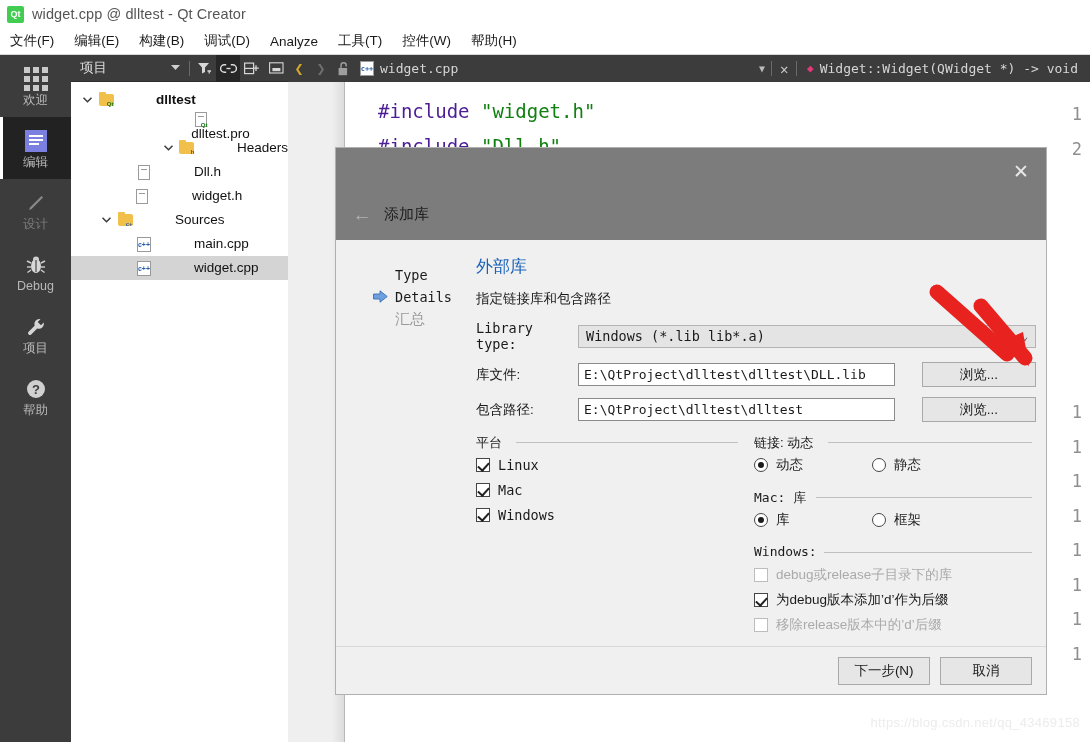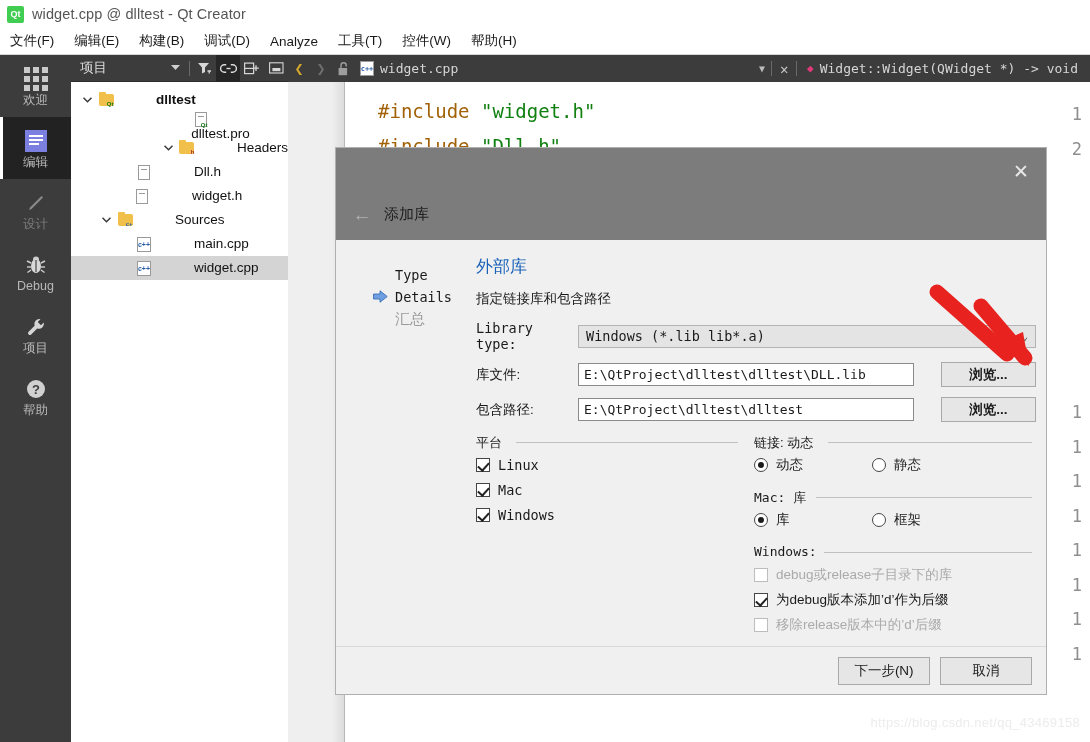--- a/index.html
+++ b/index.html
@@ -171,21 +171,21 @@
     font-family: "DejaVu Sans Mono", monospace; font-size: 17px; color: #8f8f8f;
   }
   .caret-bar {
     position: absolute; left: 56px; width: 2px; height: 24px; background: #2fa84f;
   }
   .code-line {
     position: absolute; left: 90px;
     font-family: "DejaVu Sans Mono", monospace; font-size: 19px;
     white-space: pre;
   }
-  .kw { color: #a16207; }
+  .kw { color: #4c1d95; }
   .str { color: #108010; }
 
   
   .dialog {
     position: absolute; left: 336px; top: 148px; width: 710px; height: 546px;
     background: #f0f0f0;
     box-shadow: 0 0 0 1px #b0b0b0;
   }
   .dlg-header {
     height: 92px; background: #7c7c7c; position: relative;
@@ -248,21 +248,21 @@
     flex: 1; height: 23px; background: #ffffff; border: 1px solid #8b8b8b;
     display: flex; align-items: center; padding: 0 5px;
     font-family: "DejaVu Sans Mono", monospace; font-size: 13px; color: #1a1a1a;
   }
   .btn {
     background: #e6e6e6; border: 1px solid #a9a9a9;
     font-size: 13.5px; color: #1a1a1a;
     display: flex; align-items: center; justify-content: center;
     font-family: "Liberation Sans", sans-serif;
   }
-  .btn-browse { width: 95px; height: 25px; margin-left: 27px; font-weight: bold; }
+  .btn-browse { width: 114px; height: 25px; margin-left: 27px; }
   .btn-footer { width: 92px; height: 28px; }
 
   .groups { display: flex; gap: 16px; margin-top: 12px; }
   .gbox { position: relative; padding-top: 8px; text-align: right; }
   .gbox-title {
     position: absolute; left: 0; top: 0;
     font-size: 13px; color: #1a1a1a; background: #f0f0f0;
     padding-right: 6px; white-space: nowrap; display: flex; align-items: center;
   }
   .gbox-title.mono { font-family: "DejaVu Sans Mono", monospace; }

